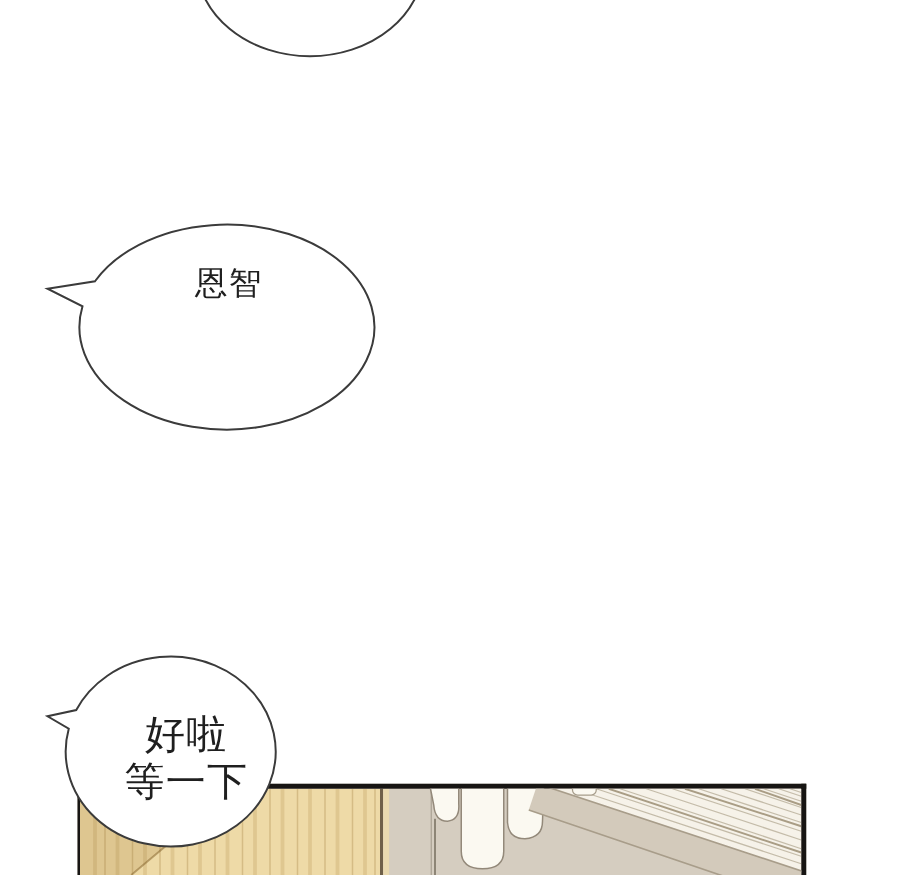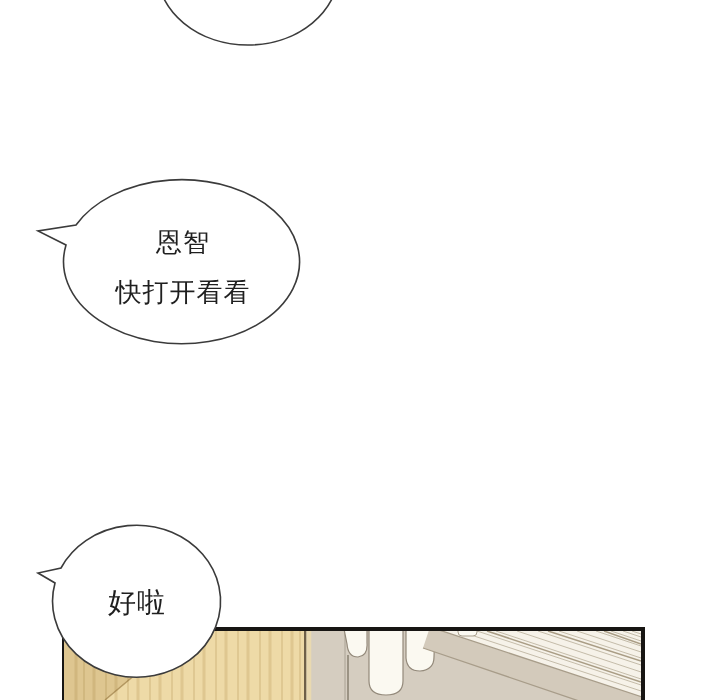--- a/index.html
+++ b/index.html
@@ -6,23 +6,23 @@
   .page{
     position:relative;width:720px;height:700px;background:#ffffff;overflow:hidden;
     font-family:"Liberation Sans","DejaVu Sans",sans-serif;
   }
   .bubble-svg{position:absolute;display:block;}
   .bubble-svg path,.bubble-svg ellipse{fill:#ffffff;stroke:#3b3b3b;stroke-width:1.6;}
   .speech{
     position:absolute;text-align:center;color:#1f1f1f;
     font-weight:500;letter-spacing:1px;white-space:nowrap;
   }
-  .speech div{margin:16px;padding:0;}
+  .speech div{margin:0;padding:0;}
   .speech-middle{left:63px;top:209px;width:240px;font-size:26px;line-height:34px;}
-  .speech-bottom{left:47px;top:568px;width:180px;font-size:28px;line-height:38px;}
+  .speech-bottom{left:59px;top:568px;width:180px;font-size:32px;line-height:38px;}
   .panel{
     position:absolute;left:62px;top:627px;width:583px;height:73px;
     box-sizing:border-box;border:4px solid #171513;border-left-width:2px;border-bottom:none;
     background:#d5cdc0;
   }
   .panel svg{display:block;width:100%;height:100%;}
 </style>
 </head>
 <body>
 
@@ -30,21 +30,20 @@
 
   <svg class="bubble-svg" style="left:150px;top:0" width="200" height="60" viewBox="0 0 200 60">
     <ellipse cx="98" cy="-30" rx="91" ry="75"></ellipse>
   </svg>
 
   <svg class="bubble-svg" style="left:25px;top:165px" width="300" height="200" viewBox="0 0 300 200">
     <path d="M51,60 A118,82 0 1 1 41,80 L13,66 Z"></path>
   </svg>
   <div class="speech speech-middle">
     <div>恩智</div>
-    <div>快打开看看</div>
   </div>
 
   <div class="panel">
     <svg viewBox="0 0 577 69" preserveAspectRatio="none">
 
       <rect x="0" y="0" width="240" height="69" fill="#eedaa7"></rect>
       <path d="M12,0V69M30,0V69M52,0V69M74,0V69M96,0V69M118,0V69M140,0V69M162,0V69M184,0V69M206,0V69M228,0V69" stroke="rgba(172,134,66,0.22)" stroke-width="3" fill="none"></path>
       <path d="M20,0V69M42,0V69M64,0V69M86,0V69M108,0V69M130,0V69M152,0V69M174,0V69M196,0V69M218,0V69M236,0V69" stroke="rgba(150,110,45,0.28)" stroke-width="1.2" fill="none"></path>
       <polygon points="0,0 112,0 91,27 41,69 0,69" fill="rgba(150,110,45,0.18)"></polygon>
       <polyline points="112,0 91,27 41,69" fill="none" stroke="rgba(130,95,40,0.5)" stroke-width="1.5"></polyline>
@@ -67,15 +66,16 @@
       <polygon points="366,-4 578,66 571,89 359,17" fill="#d3cabb"></polygon>
       <path d="M366,-4L578,66M359,17L571,89" stroke-width="1.3" fill="none" stroke="#a89d8a"></path>
     </svg>
   </div>
 
   <svg class="bubble-svg" style="left:28px;top:520px" width="220" height="170" viewBox="0 0 220 170">
     <path d="M33,48 A84,76 0 1 1 27,63 L10,53 Z"></path>
   </svg>
   <div class="speech speech-bottom">
     <div>好啦</div>
+    <div>等一下</div>
   </div>
 
 </div>
 
 </body></html>

